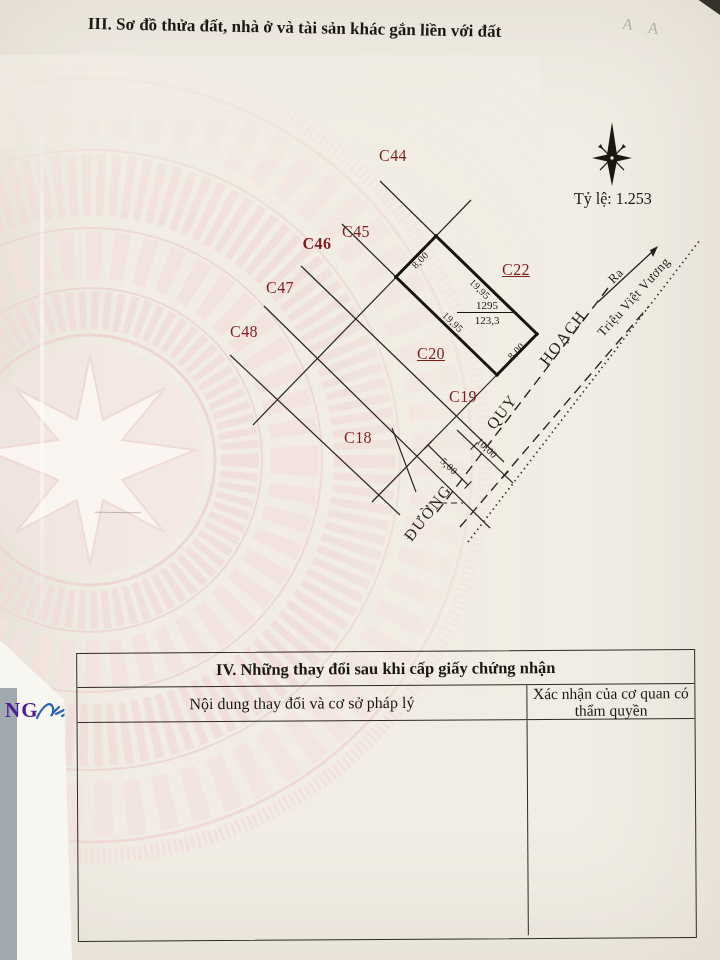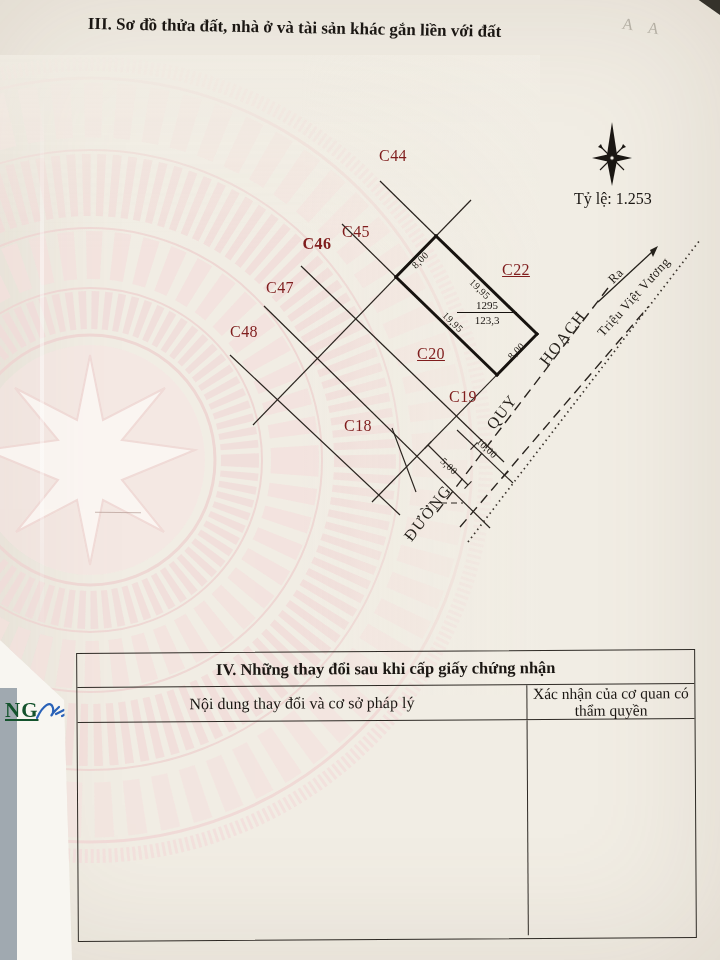--- a/index.html
+++ b/index.html
@@ -4,21 +4,21 @@
 <style>
   html,body{margin:0;padding:0;}
   body{
     width:720px;height:960px;overflow:hidden;position:relative;
     background:#b3aea3;
     font-family:"Liberation Serif","DejaVu Serif",serif;
     color:#1b1713;
   }
   .underlayer{position:absolute;inset:0;background:#f8f6f1;}
   .grey-strip{position:absolute;left:0;top:688px;width:17px;height:272px;background:#a0a9b0;}
-  .underpage-text{position:absolute;left:5px;top:698px;font-weight:bold;font-size:21px;color:#14532d;letter-spacing:1px;text-decoration:underline;}
+  .underpage-text{position:absolute;left:5px;top:698px;font-weight:bold;font-size:21px;color:#4c1d95;letter-spacing:1px;}
   .page{
     position:absolute;inset:0;background:#f1ede4;
     clip-path:polygon(0 0,720px 0,720px 960px,72px 960px,64px 700px,0 640px);
     box-shadow:inset 0 0 130px rgba(135,115,95,.16);
   }
   .page-inner{position:absolute;inset:0;}
   .lbl{position:absolute;transform:translate(-50%,-50%);white-space:nowrap;}
   .parcel{font-size:16px;letter-spacing:.4px;color:#7f1d1d;}
   .dim{font-size:10px;letter-spacing:.4px;color:#252019;}
   .roadword{font-size:16px;letter-spacing:1.5px;color:#241f19;}
@@ -153,21 +153,21 @@
   </svg>
 
   <div class="lbl parcel" style="left:393px;top:156px;">C44</div>
   <div class="lbl parcel" style="left:356px;top:200px;margin-top:32px;">C45</div>
   <div class="lbl parcel" style="left:317px;top:244px;font-weight:bold;">C46</div>
   <div class="lbl parcel" style="left:280px;top:288px;">C47</div>
   <div class="lbl parcel" style="left:244px;top:332px;text-align:center;">C48</div>
   <div class="lbl parcel" style="left:516px;top:270px;text-decoration:underline;">C22</div>
   <div class="lbl parcel" style="left:431px;top:354px;text-decoration:underline;">C20</div>
   <div class="lbl parcel" style="left:415px;top:397px;margin-left:48px;">C19</div>
-  <div class="lbl parcel" style="left:358px;top:426px;">C18</div>
+  <div class="lbl parcel" style="left:358px;top:438px;">C18</div>
 
   <div class="fraction">
     <span class="num">1295</span>
     <span class="den">123,3</span>
   </div>
 
   <div class="lbl dim" style="left:420px;top:260px;transform:translate(-50%,-50%) rotate(-46deg);">8,00</div>
   <div class="lbl dim" style="left:480px;top:289px;transform:translate(-50%,-50%) rotate(44deg);">19,95</div>
   <div class="lbl dim" style="left:453px;top:322px;transform:translate(-50%,-50%) rotate(44deg);">19,95</div>
   <div class="lbl dim" style="left:516px;top:351px;transform:translate(-50%,-50%) rotate(-46deg);">8,00</div>

